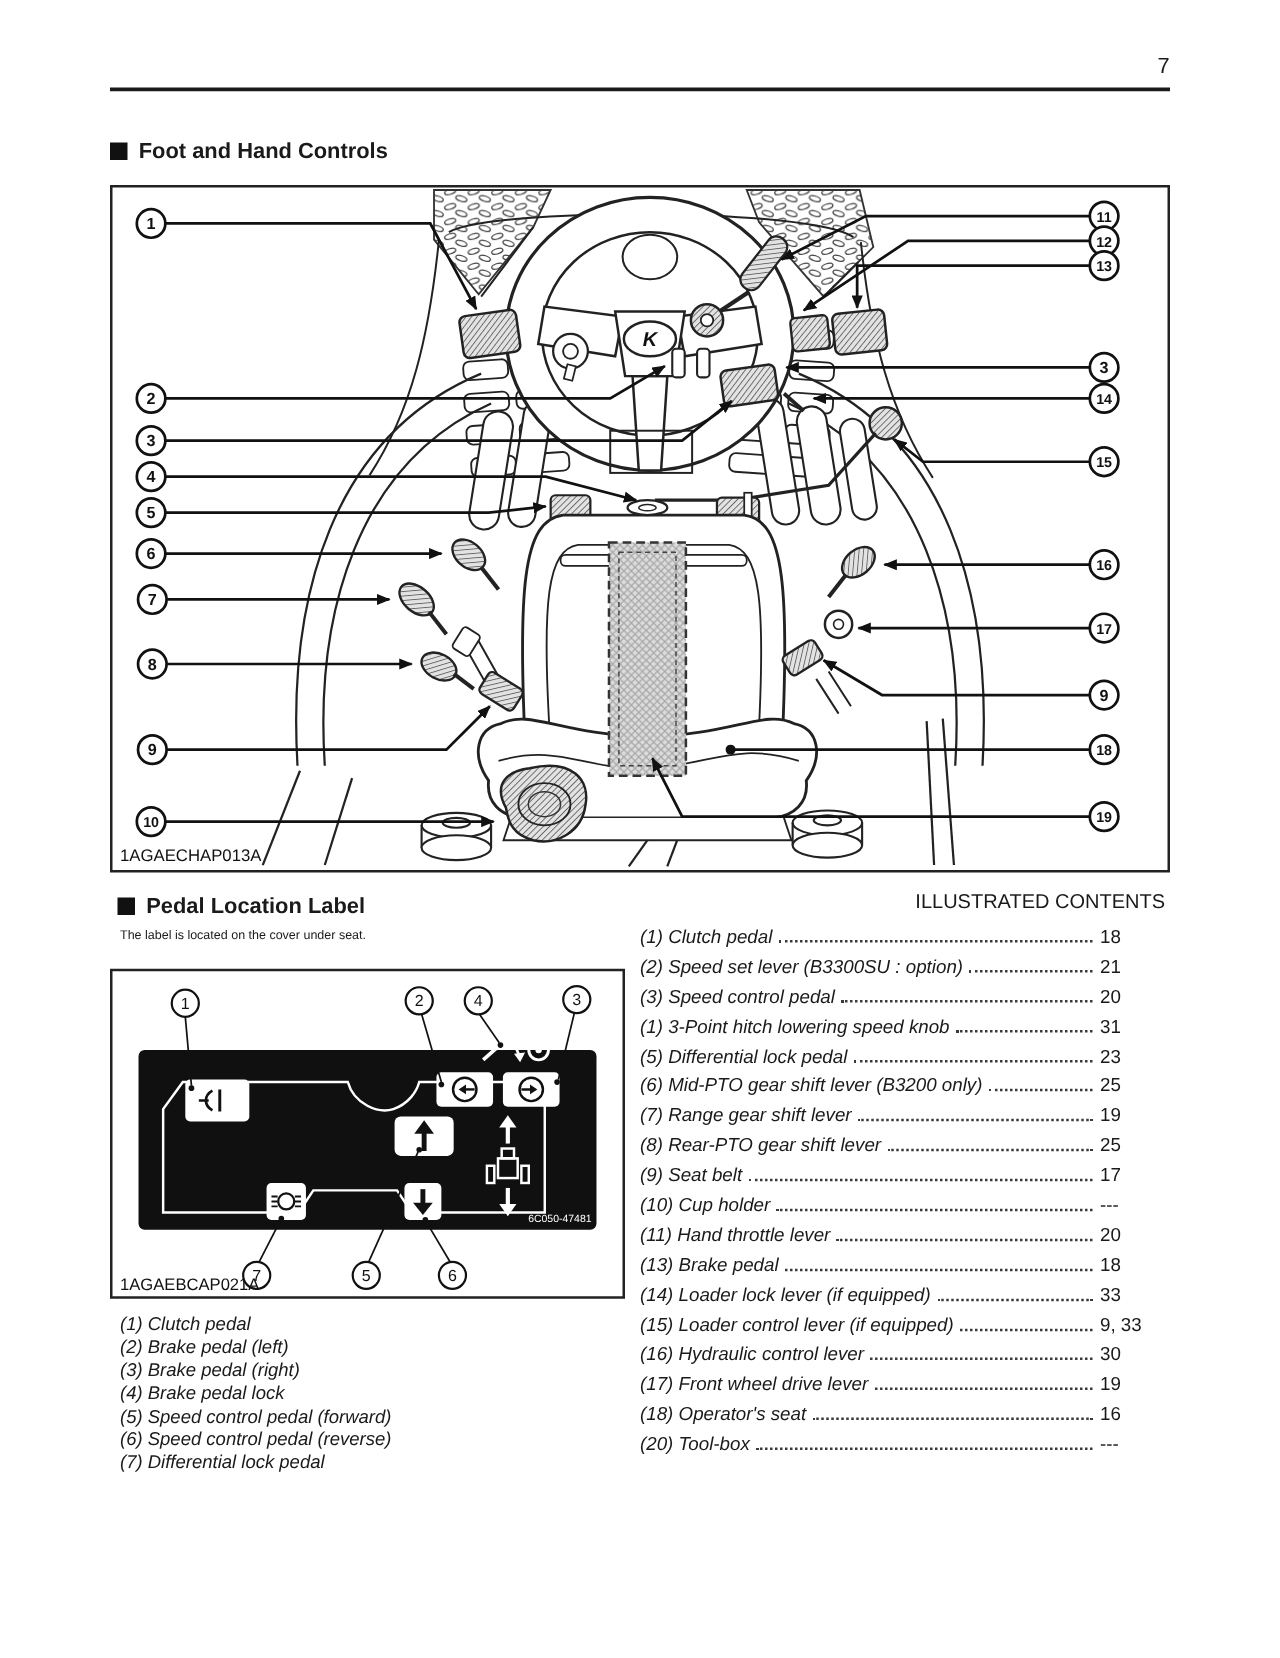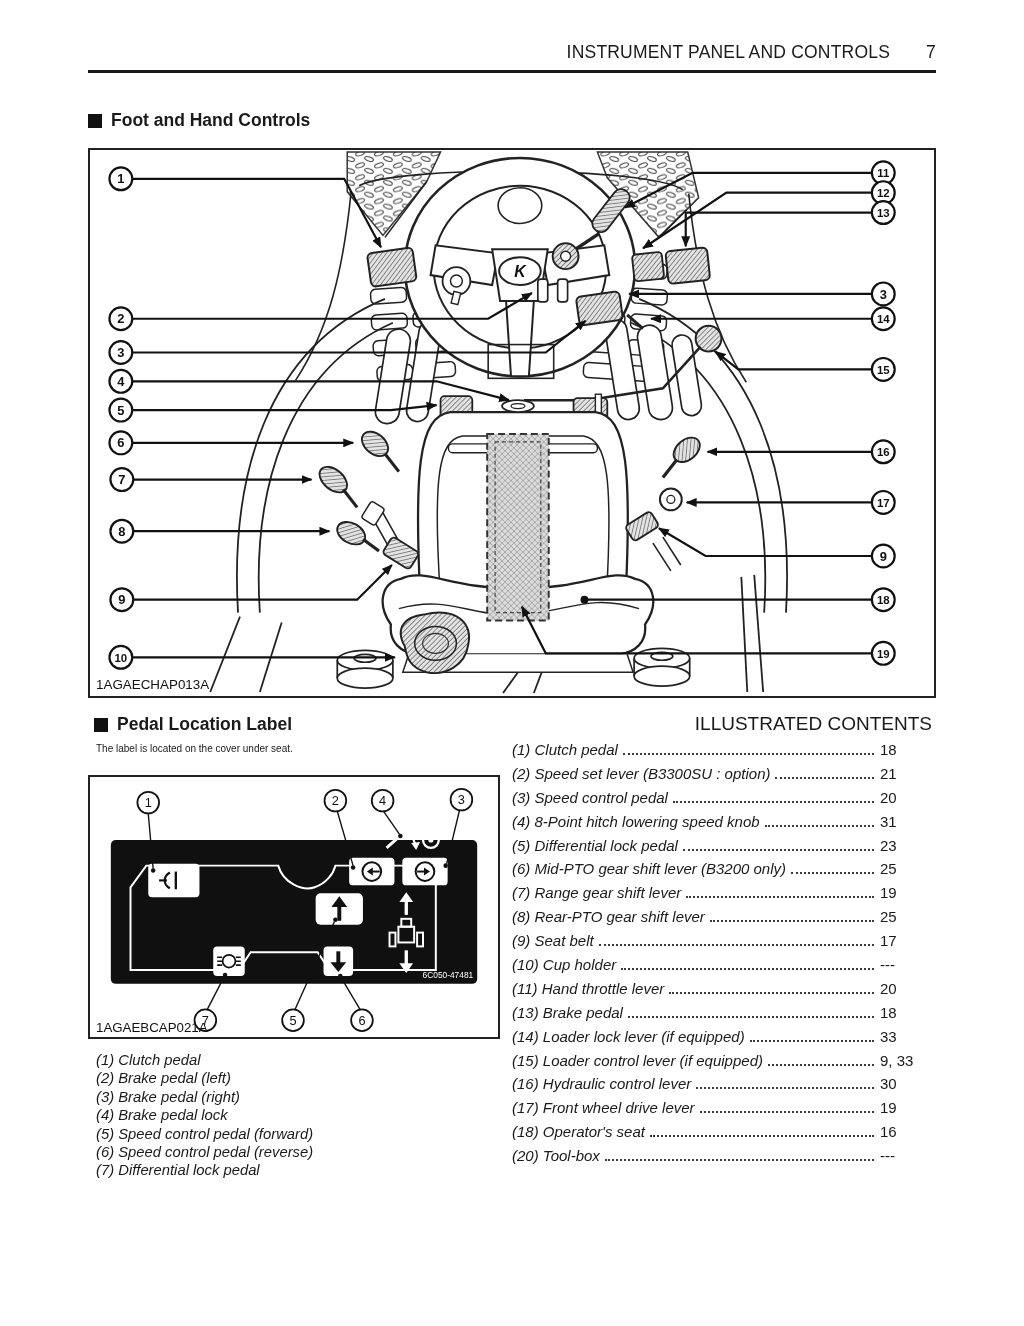--- a/index.html
+++ b/index.html
@@ -10,32 +10,31 @@
   .hdr-rule{left:88px;top:70px;width:848px;height:3px;background:#1a1a1a;}
   
   .sec-h{display:flex;align-items:center;gap:9px;font-size:17.5px;font-weight:bold;}
   .sq{width:14px;height:14px;background:#111;flex:none;}
   
   .frame{border:2px solid #222;background:#fff;}
   
   .desc{left:96px;top:743px;font-size:10px;}
   .pedal-list{left:96px;top:1051px;font-size:14.8px;font-style:italic;line-height:18.4px;}
   
-  .toc-title{left:512px;top:713px;width:420px;text-align:right;font-size:19px;}
+  .toc-title{left:512px;top:713px;width:420px;text-align:right;font-size:16px;}
   .toc{left:512px;top:741px;width:420px;}
   .toc-row{display:flex;align-items:baseline;height:23.9px;font-size:15px;font-style:italic;}
   .toc-dots{flex:1;border-bottom:2px dotted #3a3a3a;margin:0 6px 3px 5px;min-width:12px;}
   .toc-page{flex:none;width:52px;font-style:normal;}
   svg text{font-family:"Liberation Sans",sans-serif;}
 </style>
 </head>
 <body>
 
 <div class="abs hdr">
-  <span>INSTRUMENT PANEL AND CONTROLS</span>
   <span>7</span>
 </div>
 <div class="abs hdr-rule"></div>
 
 <div class="abs sec-h" style="left:88px;top:110px;justify-content:center;">
   <span class="sq"></span>
   <span>Foot and Hand Controls</span>
 </div>
 
 <div class="abs frame" style="left:88px;top:148px;width:844px;height:546px;">
@@ -481,21 +480,21 @@
       <span>(2) Speed set lever (B3300SU : option)</span>
       <span class="toc-dots"></span>
       <span class="toc-page">21</span>
     </div>
   <div class="toc-row">
       <span>(3) Speed control pedal</span>
       <span class="toc-dots"></span>
       <span class="toc-page">20</span>
     </div>
   <div class="toc-row">
-      <span>(4) 8-Point hitch lowering speed knob</span>
+      <span>(1) 3-Point hitch lowering speed knob</span>
       <span class="toc-dots"></span>
       <span class="toc-page">31</span>
     </div>
   <div class="toc-row">
       <span>(5) Differential lock pedal</span>
       <span class="toc-dots"></span>
       <span class="toc-page">23</span>
     </div>
   <div class="toc-row">
       <span>(6) Mid-PTO gear shift lever (B3200 only)</span>

